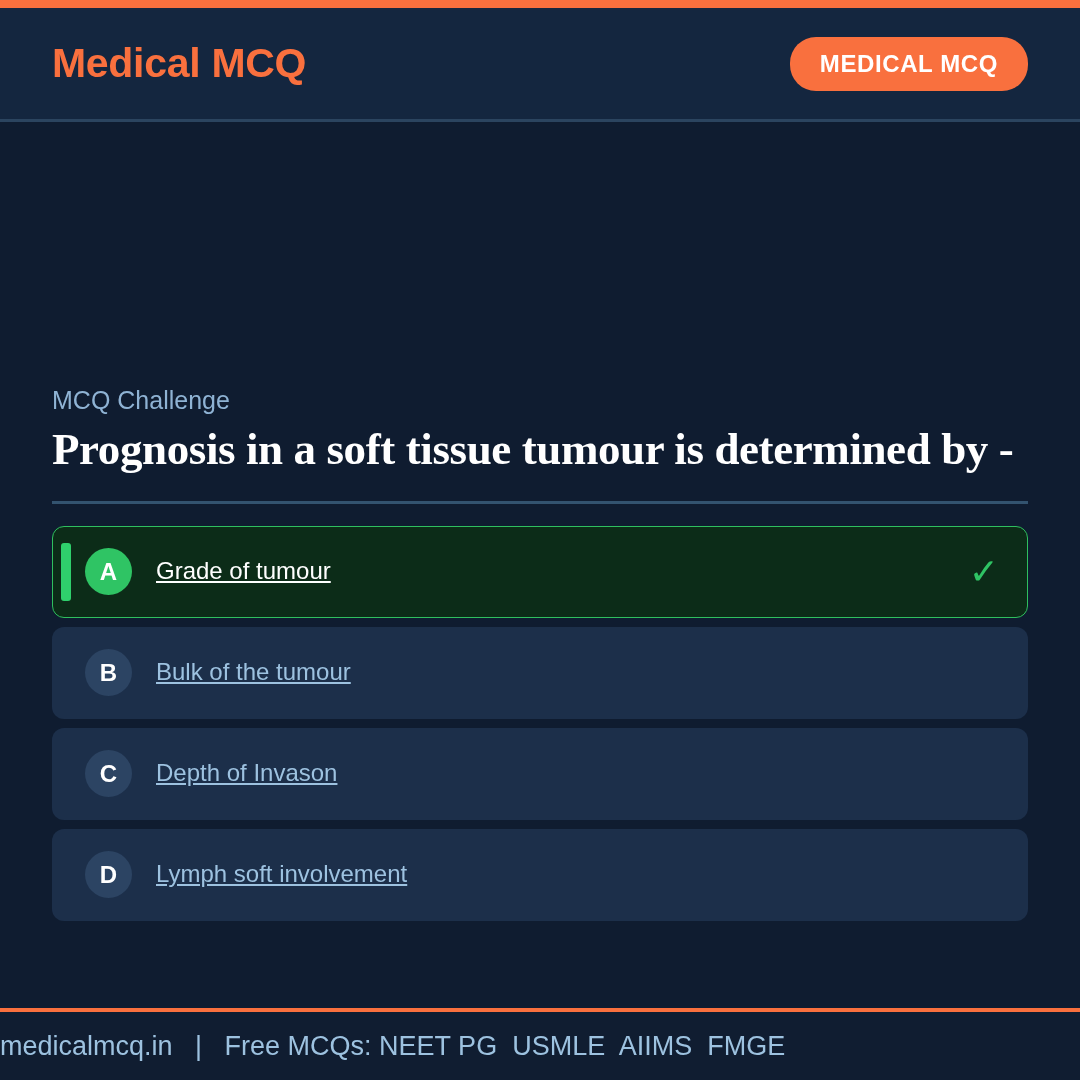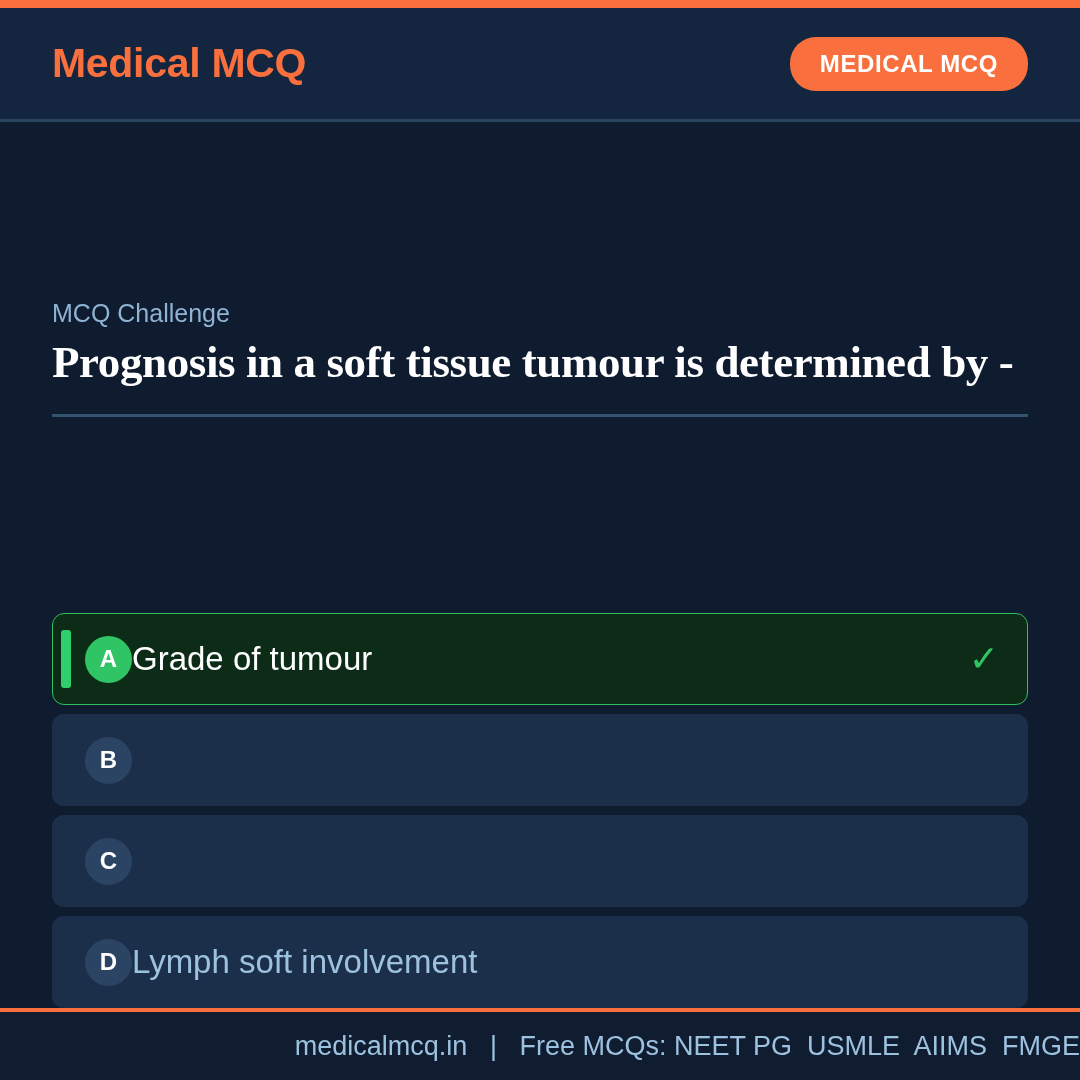--- a/index.html
+++ b/index.html
@@ -67,21 +67,21 @@
     white-space:nowrap;
   }
 
   
   .main {
     flex:1 1 auto;
     position:relative;
     padding:0 52px;
     display:flex;
     flex-direction:column;
-    justify-content:space-between;
+    justify-content:center;
   }
 
   .q-block { margin-top:175px; }
 
   .q-eyebrow {
     font-size:25px;
     color:#8fb3d4;
     line-height:1.3;
     margin-bottom:6px;
   }
@@ -147,24 +147,26 @@
     align-items:center;
     justify-content:center;
     margin-left:6px;
   }
   .option.correct .badge {
     background:#2fc464;
     color:#ffffff;
   }
 
   .opt-text {
-    font-size:33px;
+    margin-left:24px;
+    font-size:24px;
     color:#9dc2e0;
     line-height:1.2;
     flex:1 1 auto;
+    text-decoration:underline;
   }
   .option.correct .opt-text {
     color:#ffffff;
   }
 
   .tick {
     flex:0 0 auto;
     color:#2fc464;
     font-size:36px;
     line-height:1;
@@ -172,21 +174,21 @@
   }
 
   
   .footer {
     flex:0 0 auto;
     height:72px;
     background:#101d31;
     border-top:4px solid #f9703e;
     display:flex;
     align-items:center;
-    justify-content:flex-end;
+    justify-content:flex-start;
   }
   .footer-text {
     font-size:27px;
     color:#9dc2e0;
     white-space:pre;
   }
 </style>
 </head>
 <body>
 
@@ -211,23 +213,25 @@
 
     <div class="options" id="options-list">
         <div class="option correct">
           <div class="accent"></div>
           <div class="badge">A</div>
           <div class="opt-text">Grade of tumour</div>
           <div class="tick">✓</div>
         </div>
         <div class="option">
           <div class="badge">B</div>
+          <div class="opt-text">Bulk of the tumour</div>
         </div>
         <div class="option">
           <div class="badge">C</div>
+          <div class="opt-text">Depth of Invason</div>
         </div>
         <div class="option">
           <div class="badge">D</div>
           <div class="opt-text">Lymph soft involvement</div>
         </div>
       </div>
 
   </div>
 
   <div class="footer">

